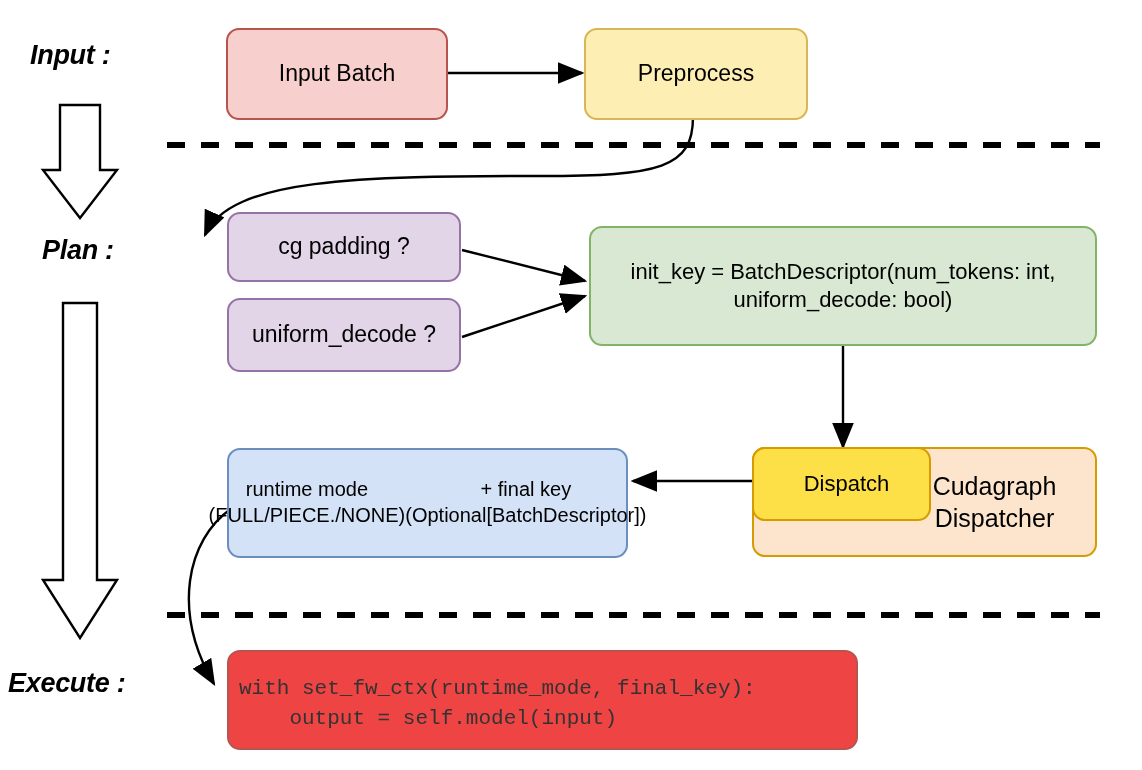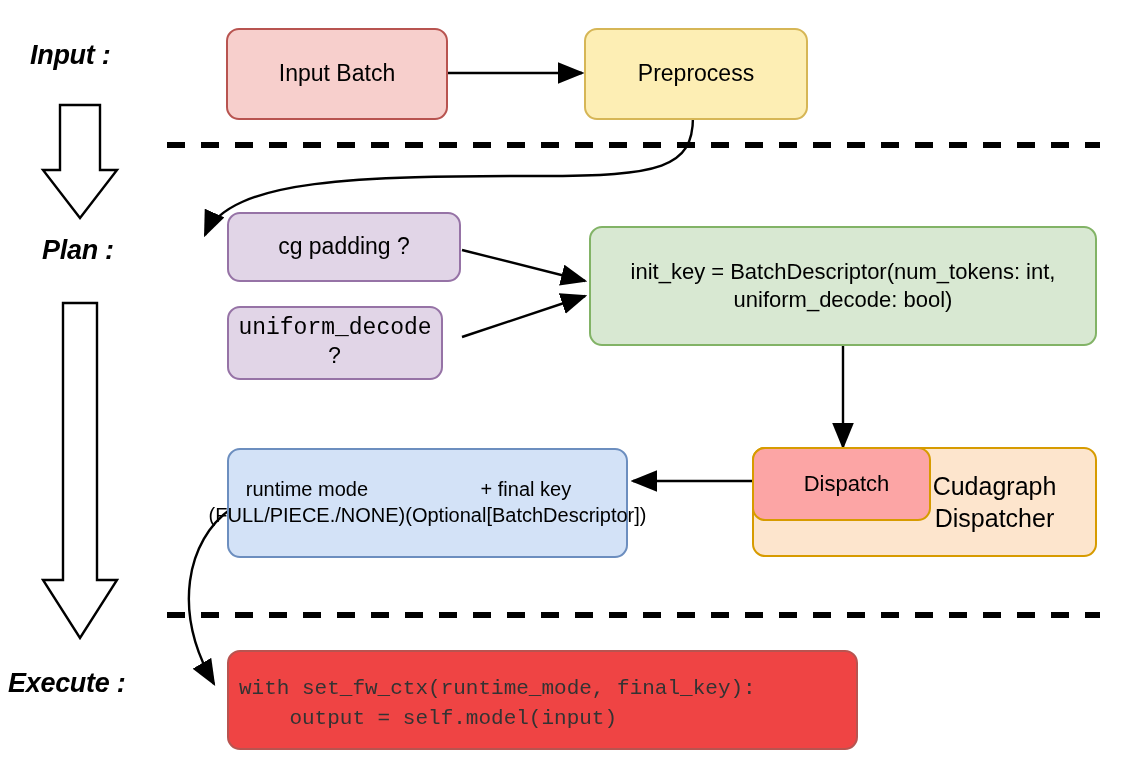--- a/index.html
+++ b/index.html
@@ -63,21 +63,21 @@
   }
   .node-green {
     background: #d8e8d2;
     border-color: #82b366;
   }
   .node-orange-outer {
     background: #fde5cd;
     border-color: #d79b00;
   }
   .node-orange-inner {
-    background: #fca5a5;
+    background: #fde047;
     border-color: #d79b00;
     padding-left: 10px;
   }
   .node-blue {
     background: #d3e2f7;
     border-color: #6c8ebf;
   }
   .code-box {
     position: absolute;
     box-sizing: border-box;
@@ -131,21 +131,21 @@
   <div class="stage-label" style="left:30px; top:40px;">Input :</div>
   <div class="stage-label" style="left:42px; top:235px;">Plan :</div>
   <div class="stage-label" style="left:8px; top:668px;">Execute :</div>
 
   <div class="node node-red" style="left:226px; top:28px; width:222px; height:92px; font-size:23px;">Input Batch</div>
 
   <div class="node node-purple" style="left:227px; top:212px; width:234px; height:70px; font-size:23px;">cg padding ?</div>
 
   <div class="node node-yellow" style="left:584px; top:28px; width:224px; height:92px; font-size:23px;">Preprocess</div>
 
-  <div class="node node-purple" style="left:227px; top:306px; width:216px; height:74px; font-size:23px;font-family:Liberation Mono, monospace;">uniform_decode ?</div>
+  <div class="node node-purple" style="left:227px; top:298px; width:234px; height:74px; font-size:23px;">uniform_decode ?</div>
 
   <div class="node node-green" style="left:589px; top:226px; width:508px; height:120px; font-size:22px; flex-direction:column;">
     <span>init_key = BatchDescriptor(num_tokens: int,</span>
     <span>uniform_decode: bool)</span>
   </div>
 
   <div class="node node-orange-outer" style="left:752px; top:447px; width:345px; height:110px; font-size:25px; flex-direction:column; justify-content:center; padding-left:140px;">
     <span>Cudagraph</span>
     <span>Dispatcher</span>
   </div>

